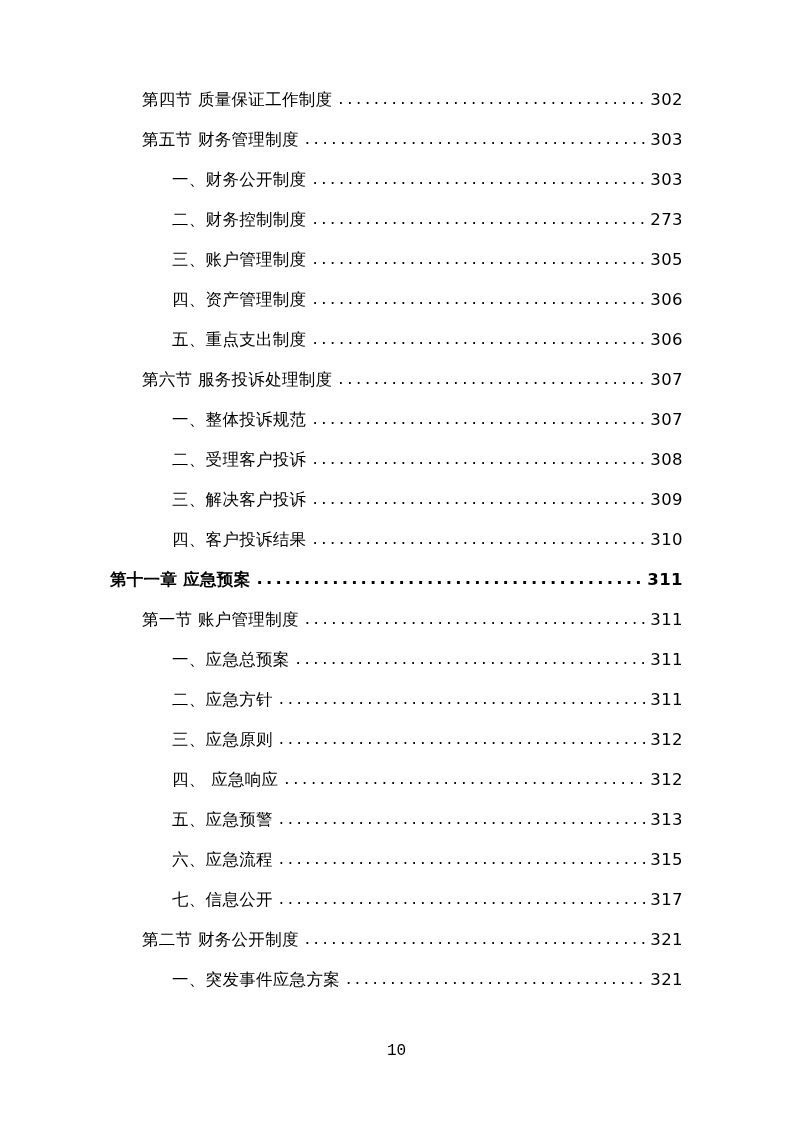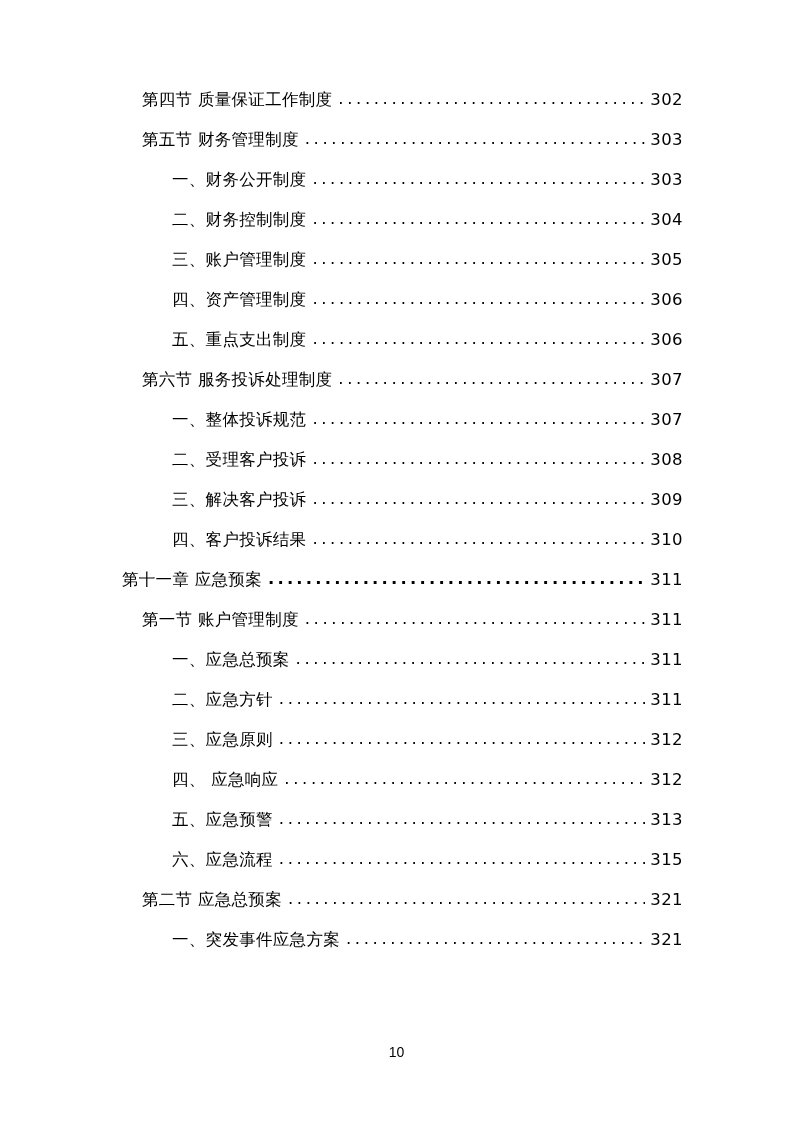--- a/index.html
+++ b/index.html
@@ -58,41 +58,40 @@
   }
   .toc-entry .page-num {
     flex: 0 0 auto;
     text-align: right;
     min-width: 34px;
     letter-spacing: 0.4px;
   }
   
   .lvl-chapter {
     padding-left: 0px;
-    font-weight: normal;
-    margin-left: 12px;
+    font-weight: bold;
   }
   .lvl-chapter .leader::before {
     letter-spacing: 3.2px;
     font-weight: bold;
   }
   .lvl-section {
     padding-left: 32px;
   }
   .lvl-item {
     padding-left: 62px;
   }
   .page-footer {
     position: absolute;
     left: 0;
     right: 0;
     bottom: 62px;
     text-align: center;
-    font-size: 14px;
-    font-family: Liberation Sans, sans-serif;
+    font-size: 16px;
+    font-family: Liberation Mono, monospace;
   }
 </style>
 </head>
 <body>
 
 <div class="page">
   <ul class="toc" id="toc-list">
       <li class="toc-entry lvl-section">
         <span class="title">第四节 质量保证工作制度</span>
         <span class="leader"></span>
@@ -104,21 +103,21 @@
         <span class="page-num">303</span>
       </li>
       <li class="toc-entry lvl-item">
         <span class="title">一、财务公开制度</span>
         <span class="leader"></span>
         <span class="page-num">303</span>
       </li>
       <li class="toc-entry lvl-item">
         <span class="title">二、财务控制制度</span>
         <span class="leader"></span>
-        <span class="page-num">304</span>
+        <span class="page-num">273</span>
       </li>
       <li class="toc-entry lvl-item">
         <span class="title">三、账户管理制度</span>
         <span class="leader"></span>
         <span class="page-num">305</span>
       </li>
       <li class="toc-entry lvl-item">
         <span class="title">四、资产管理制度</span>
         <span class="leader"></span>
         <span class="page-num">306</span>
@@ -186,22 +185,27 @@
       <li class="toc-entry lvl-item">
         <span class="title">五、应急预警</span>
         <span class="leader"></span>
         <span class="page-num">313</span>
       </li>
       <li class="toc-entry lvl-item">
         <span class="title">六、应急流程</span>
         <span class="leader"></span>
         <span class="page-num">315</span>
       </li>
-      <li class="toc-entry lvl-section">
-        <span class="title">第二节 应急总预案</span>
+      <li class="toc-entry lvl-item">
+        <span class="title">七、信息公开</span>
+        <span class="leader"></span>
+        <span class="page-num">317</span>
+      </li>
+      <li class="toc-entry lvl-section">
+        <span class="title">第二节 财务公开制度</span>
         <span class="leader"></span>
         <span class="page-num">321</span>
       </li>
       <li class="toc-entry lvl-item">
         <span class="title">一、突发事件应急方案</span>
         <span class="leader"></span>
         <span class="page-num">321</span>
       </li>
     </ul>
   <div class="page-footer">10</div>

